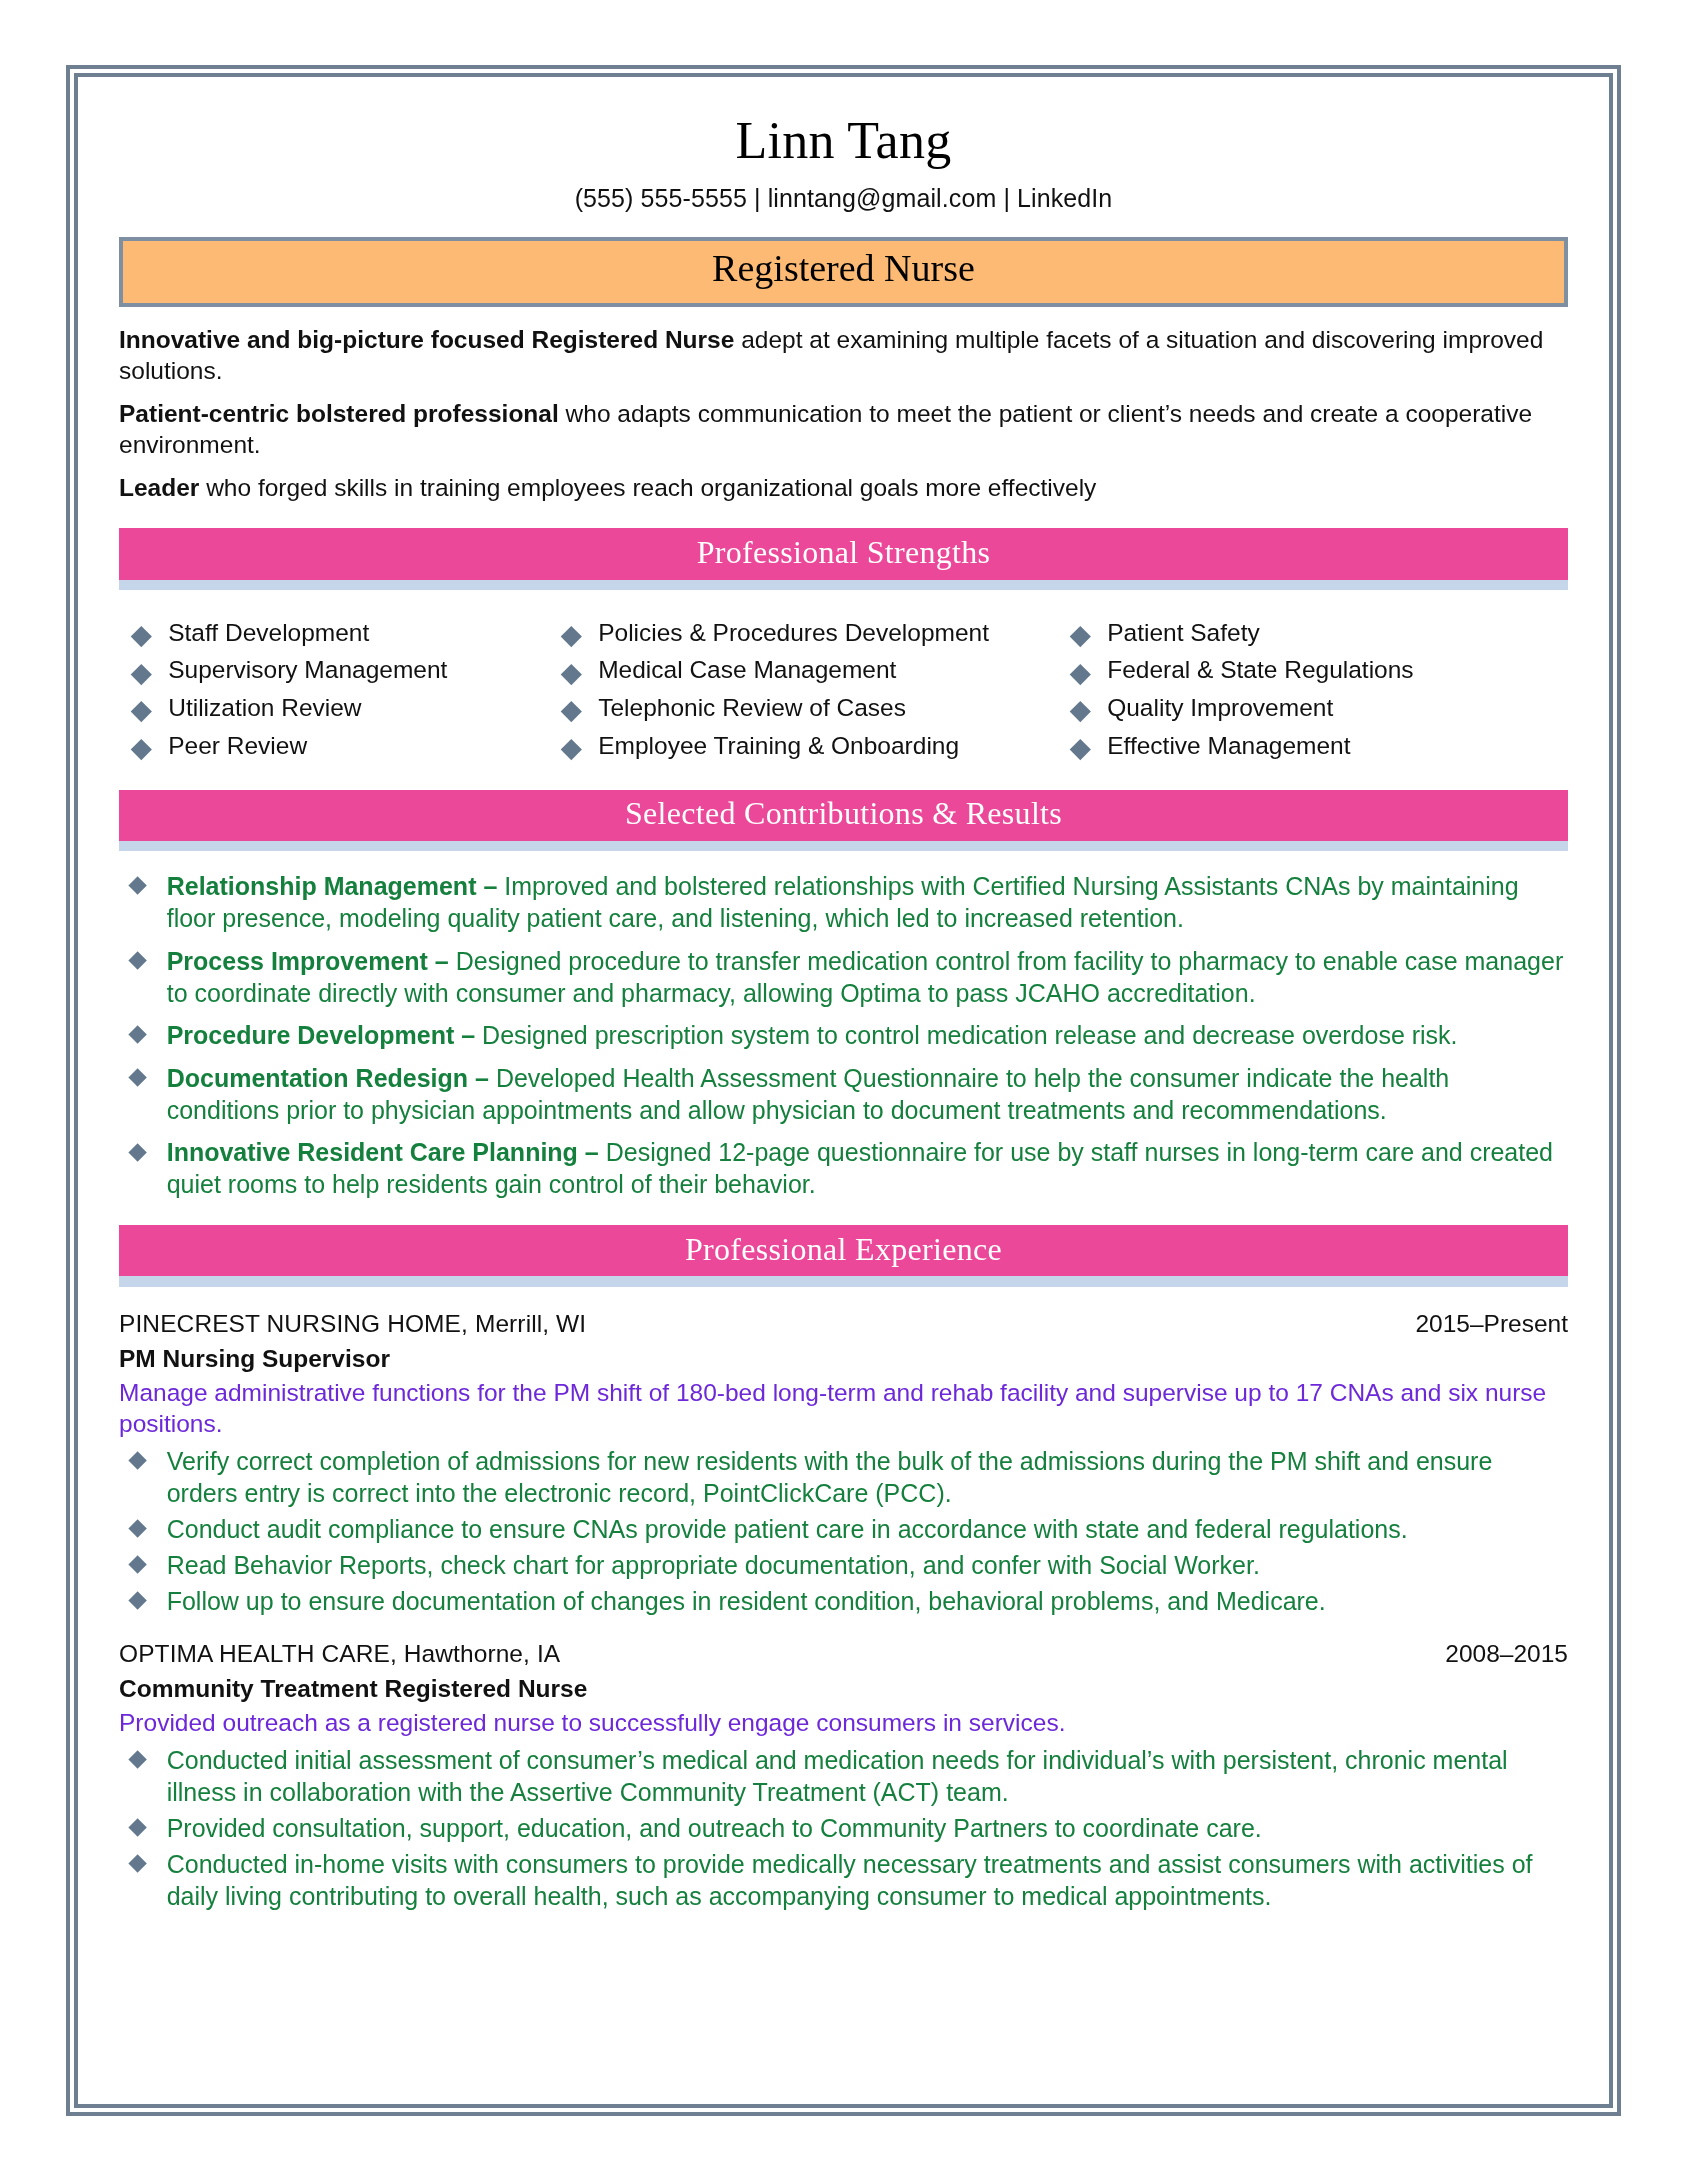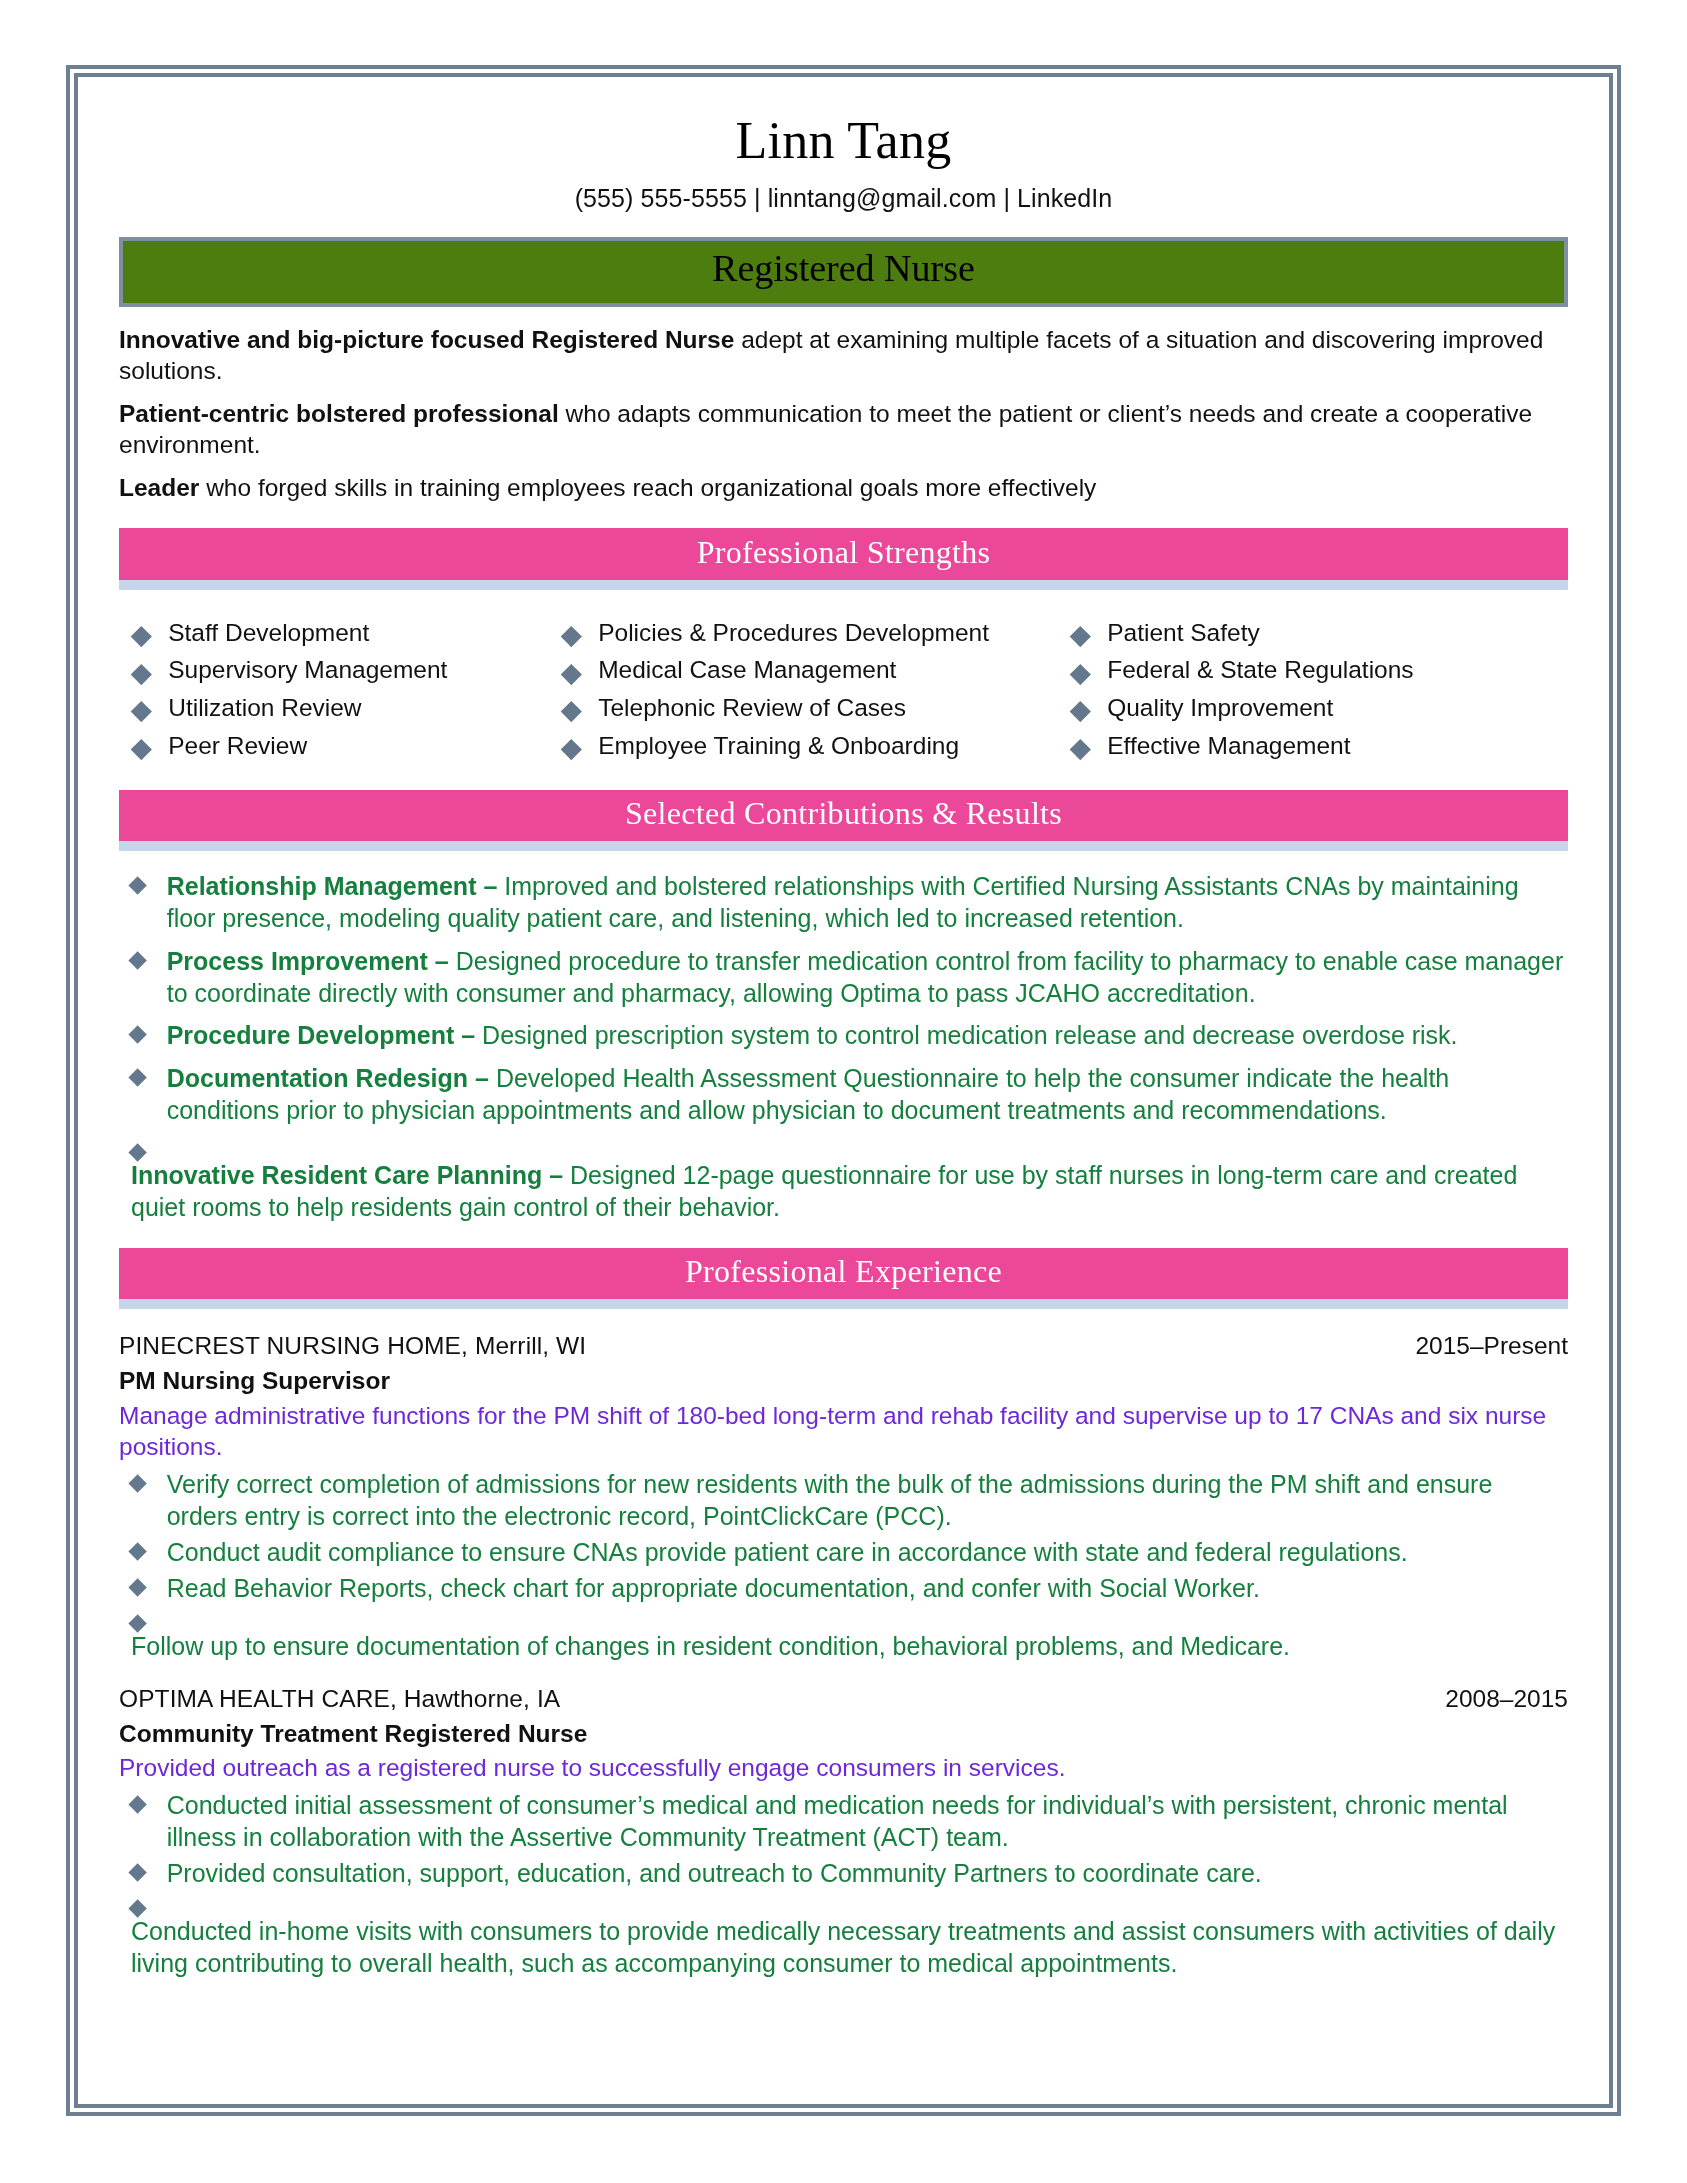--- a/index.html
+++ b/index.html
@@ -53,21 +53,21 @@
     text-align: center;
     font-size: 25px;
     color: #111111;
     margin: 17px 0 0 0;
     letter-spacing: 0.1px;
   }
 
   
   .title-banner {
     margin: 24px 0 0 0;
-    background: #4d7c0f;
+    background: #fdba74;
     border: 4.6px solid #7e8fa1;
     box-sizing: border-box;
     text-align: center;
     padding: 6.6px 0 12px 0;
   }
   .title-banner .txt {
     font-family: "Liberation Serif", serif;
     font-size: 38px;
     color: #000000;
     line-height: 1.15;
@@ -134,21 +134,21 @@
   
   .blist {
     margin-top: 18.5px;
     padding-left: 12px;
   }
   .bitem {
     display: flex;
     align-items: flex-start;
     margin-bottom: 10.6px;
   }
-  .bitem:last-child { margin-bottom: 0; flex-direction: column; }
+  .bitem:last-child { margin-bottom: 0; }
   .bitem .dia {
     width: 13.2px;
     height: 13.2px;
     margin: 9.3px 22.5px 0 0;
   }
   .bitem .btxt {
     font-size: 25px;
     line-height: 1.28;
     color: #15803d;
     flex: 1 1 auto;

